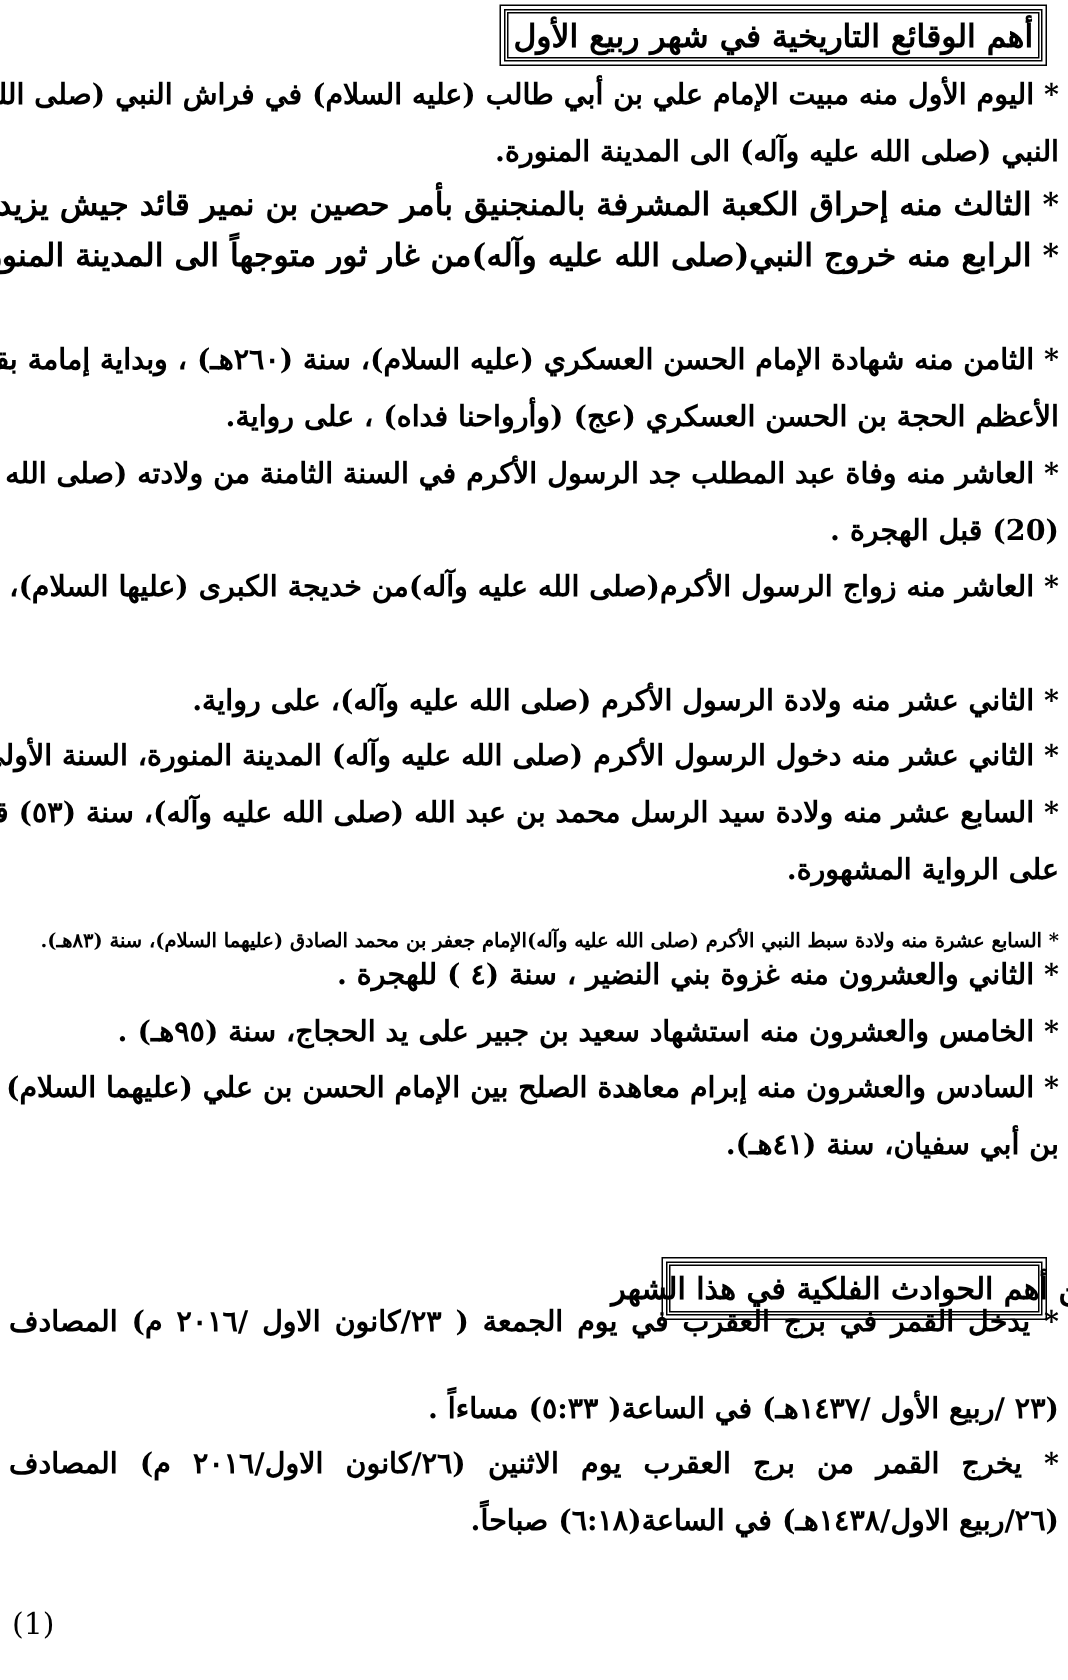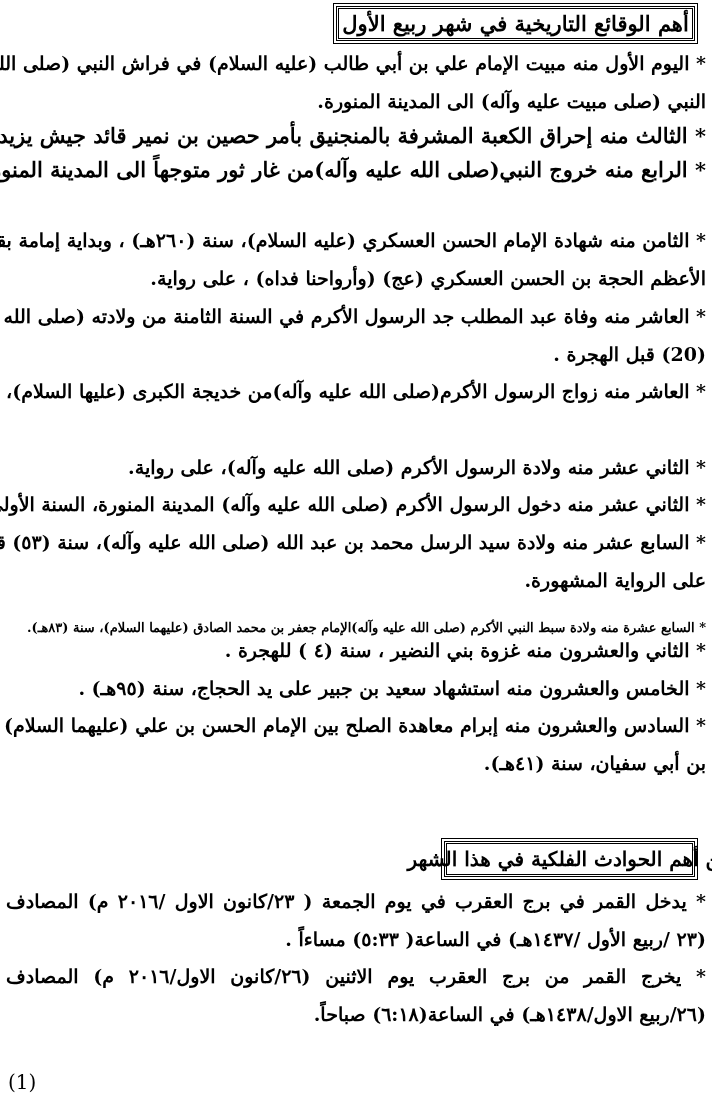--- a/index.html
+++ b/index.html
@@ -19,39 +19,39 @@
   .pagenum { position:absolute; left:8px; top:1070px; font-size:20px; direction:ltr; }
 </style>
 </head>
 <body>
 
 <div class="page">
 
   <div id="title1" class="titlebox">أهم الوقائع التاريخية في شهر ربيع الأول</div>
 
   <div class="line" style="top:51px;">* اليوم الأول منه مبيت الإمام علي بن أبي طالب (عليه السلام) في فراش النبي (صلى الله عليه وآله) وهجرة</div>
-  <div class="line last" style="top:89px;">النبي (صلى مبيت عليه وآله) الى المدينة المنورة.</div>
+  <div class="line last" style="top:89px;">النبي (صلى الله عليه وآله) الى المدينة المنورة.</div>
   <div class="line small" style="top:124px;">* الثالث منه إحراق الكعبة المشرفة بالمنجنيق بأمر حصين بن نمير قائد جيش يزيد،سنة(٦٤هـ)</div>
   <div class="line small" style="top:158px;">* الرابع منه خروج النبي(صلى الله عليه وآله)من غار ثور متوجهاً الى المدينة المنورة السنة الأولى من الهجرة .</div>
   <div class="line" style="top:228px;">* الثامن منه شهادة الإمام الحسن العسكري (عليه السلام)، سنة (٢٦٠هـ) ، وبداية إمامة بقية الله</div>
   <div class="line last" style="top:266px;">الأعظم الحجة بن الحسن العسكري (عج) (وأرواحنا فداه) ، على رواية.</div>
   <div class="line" style="top:304px;">* العاشر منه وفاة عبد المطلب جد الرسول الأكرم في السنة الثامنة من ولادته (صلى الله عليه وآله)، سنة</div>
   <div class="line last" style="top:342px;">(20) قبل الهجرة .</div>
   <div class="line" style="top:379px;">* العاشر منه زواج الرسول الأكرم(صلى الله عليه وآله)من خديجة الكبرى (عليها السلام)، سنة (٢٥) من عمر</div>
   <div class="line last" style="top:455px;">* الثاني عشر منه ولادة الرسول الأكرم (صلى الله عليه وآله)، على رواية.</div>
   <div class="line last" style="top:492px;">* الثاني عشر منه دخول الرسول الأكرم (صلى الله عليه وآله) المدينة المنورة، السنة الأولى من الهجرة.</div>
   <div class="line" style="top:530px;">* السابع عشر منه ولادة سيد الرسل محمد بن عبد الله (صلى الله عليه وآله)، سنة (٥٣) قبل الهجرة،</div>
   <div class="line last" style="top:568px;">على الرواية المشهورة.</div>
   <div class="line xsmall last" style="top:604px;">* السابع عشرة منه ولادة سبط النبي الأكرم (صلى الله عليه وآله)الإمام جعفر بن محمد الصادق (عليهما السلام)، سنة (٨٣هـ).</div>
   <div class="line last" style="top:638px;">* الثاني والعشرون منه غزوة بني النضير ، سنة (٤ ) للهجرة .</div>
   <div class="line last" style="top:676px;">* الخامس والعشرون منه استشهاد سعيد بن جبير على يد الحجاج، سنة (٩٥هـ) .</div>
   <div class="line" style="top:713px;">* السادس والعشرون منه إبرام معاهدة الصلح بين الإمام الحسن بن علي (عليهما السلام) ومعاوية</div>
   <div class="line last" style="top:751px;">بن أبي سفيان، سنة (٤١هـ).</div>
 
   <div id="title2" class="titlebox">من أهم الحوادث الفلكية في هذا الشهر</div>
 
-  <div class="line" style="top:889px;">* يدخل القمر في برج العقرب في يوم الجمعة ( ٢٣/كانون الاول /٢٠١٦ م)  المصادف</div>
+  <div class="line" style="top:869px;">* يدخل القمر في برج العقرب في يوم الجمعة ( ٢٣/كانون الاول /٢٠١٦ م)  المصادف</div>
   <div class="line last" style="top:927px;">(٢٣ /ربيع الأول /١٤٣٧هـ) في الساعة( ٥:٣٣) مساءاً .</div>
   <div class="line" style="top:964px;">* يخرج القمر من برج العقرب  يوم الاثنين (٢٦/كانون الاول/٢٠١٦ م) المصادف</div>
   <div class="line last" style="top:1002px;">(٢٦/ربيع الاول/١٤٣٨هـ) في الساعة(٦:١٨) صباحاً.</div>
 
   <div class="pagenum">(1)</div>
 </div>
 
 </body></html>

